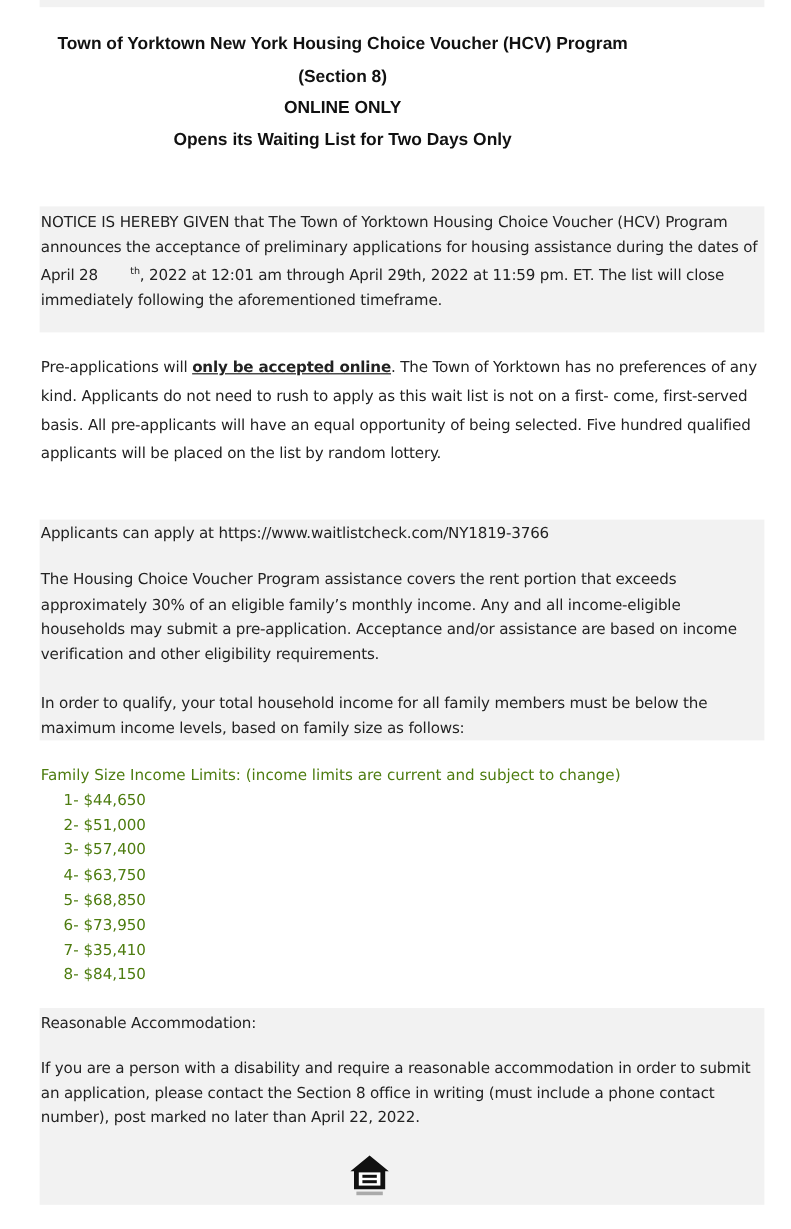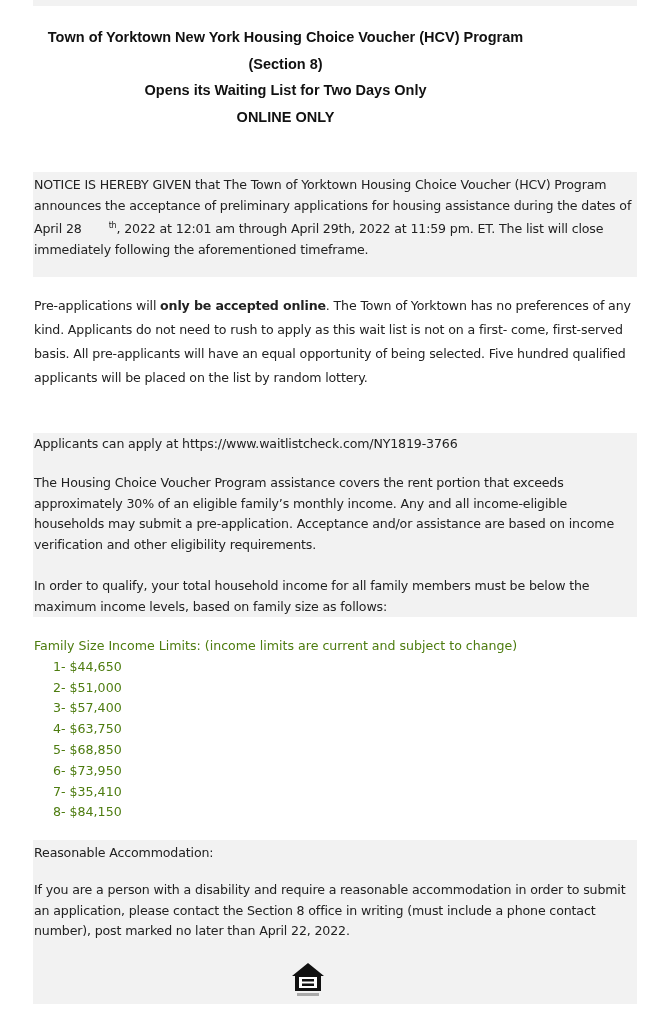--- a/index.html
+++ b/index.html
@@ -6,38 +6,38 @@
   body { width:659px; height:1024px; position:relative; overflow:hidden;
          font-family:"DejaVu Sans", sans-serif; color:#1a1a1a; }
   .band { position:absolute; left:33px; width:604px; background:#f2f2f2; }
   .title { position:absolute; left:0; width:571px; text-align:center;
            font-family:"Liberation Sans", sans-serif; font-weight:bold;
            font-size:14.5px; color:#111; line-height:26.5px; top:24px; }
   .title div { white-space:nowrap; }
   .para { position:absolute; left:34px; width:600px; font-size:12.6px;
           line-height:20.5px; letter-spacing:-0.15px; color:#222; }
   .para.loose { line-height:24px; }
-  .ul-bold { font-weight:bold; }
+  .ul-bold { font-weight:bold; text-decoration:underline; }
   .limits { position:absolute; left:34px; top:636px; font-size:12.6px; color:#4d7c0f; line-height:20.8px; }
   .limits .row { padding-left:19px; white-space:nowrap; }
   .eho { position:absolute; left:288px; top:960px; width:40px; height:40px; }
 </style>
 </head>
 <body>
 
 <div class="band" style="top:0; height:6px;"></div>
 <div class="band" style="top:172px; height:105px;"></div>
 <div class="band" style="top:433px; height:184px;"></div>
 <div class="band" style="top:840px; height:164px;"></div>
 
 <div class="title">
   <div>Town of Yorktown New York Housing Choice Voucher (HCV) Program</div>
   <div>(Section 8)</div>
+  <div>ONLINE ONLY</div>
   <div>Opens its Waiting List for Two Days Only</div>
-  <div>ONLINE ONLY</div>
 </div>
 
 <div class="para" style="top:175px;">
   <span>NOTICE IS HEREBY GIVEN that The Town of Yorktown Housing Choice Voucher (HCV) Program announces the acceptance of preliminary applications for housing assistance during the dates of April 28</span><sup style="font-size:8px;margin-left:27px;">th</sup><span>, 2022 at 12:01 am through April 29th, 2022 at 11:59 pm. ET.  The list will close immediately following the aforementioned timeframe.</span>
 </div>
 
 <div class="para loose" style="top:294px;">
   <span>Pre-applications will </span><span class="ul-bold">only be accepted online</span><span>.  The Town of Yorktown has no preferences of any kind. Applicants do not need to rush to apply as this wait list is not on a first- come, first-served basis. All pre-applicants will have an equal opportunity of being selected. Five hundred qualified applicants will be placed on the list by random lottery.</span>
 </div>
 

